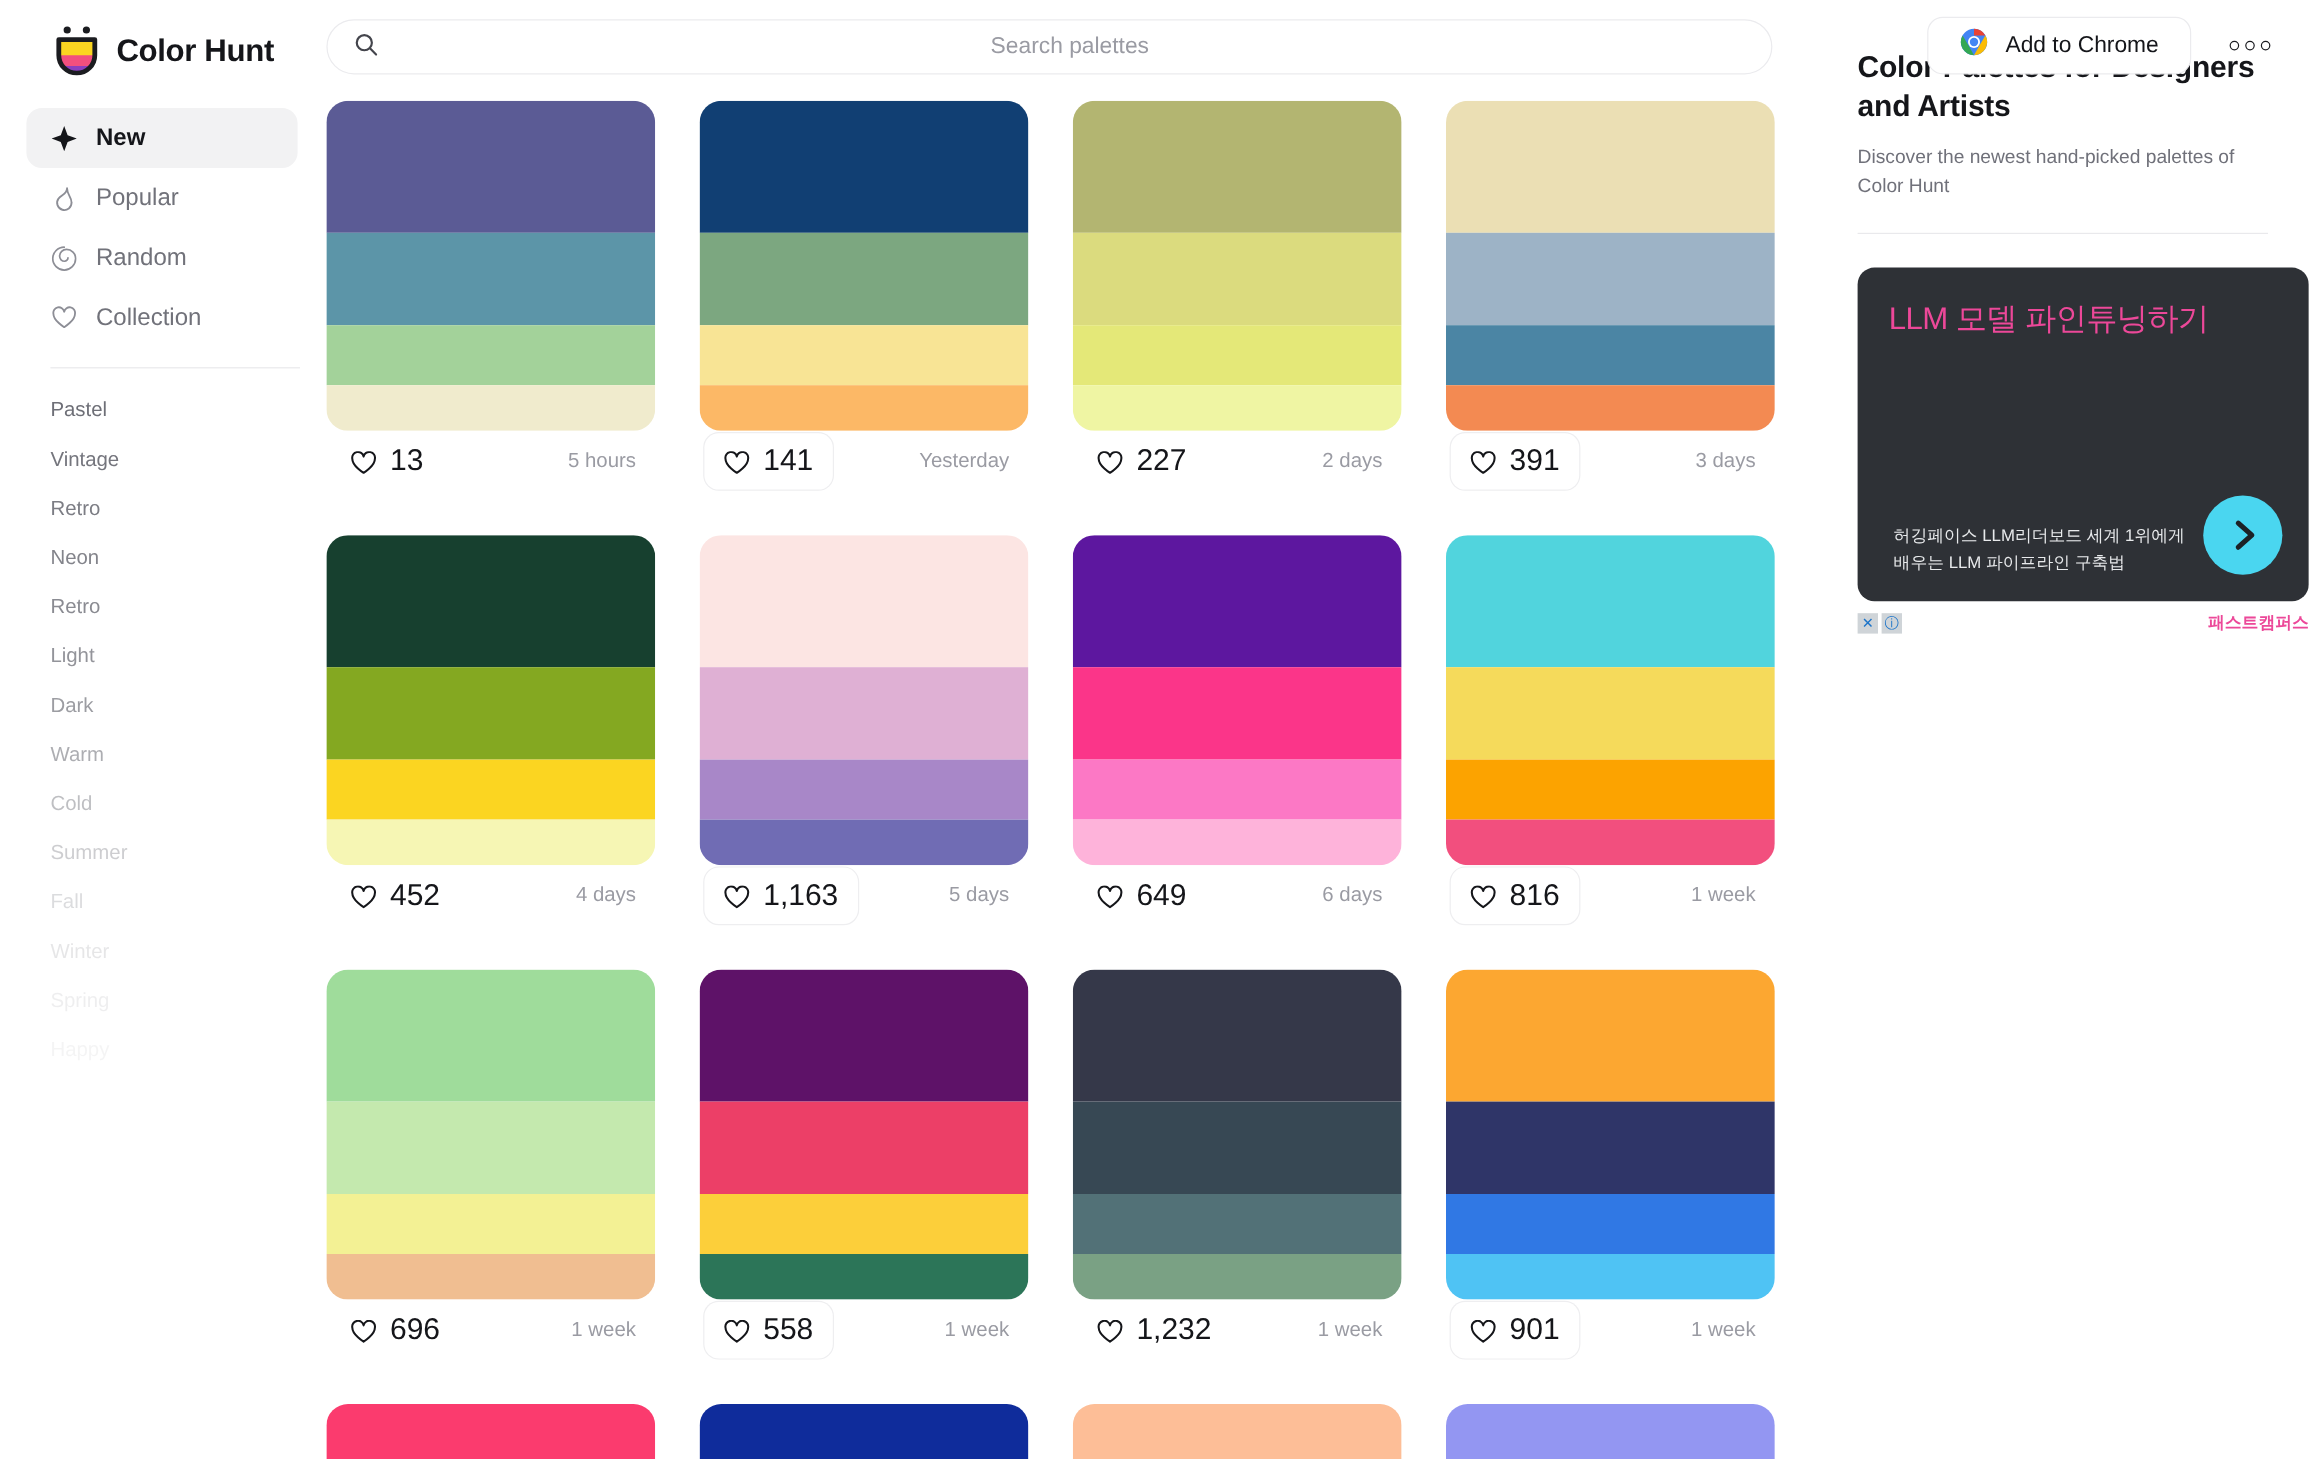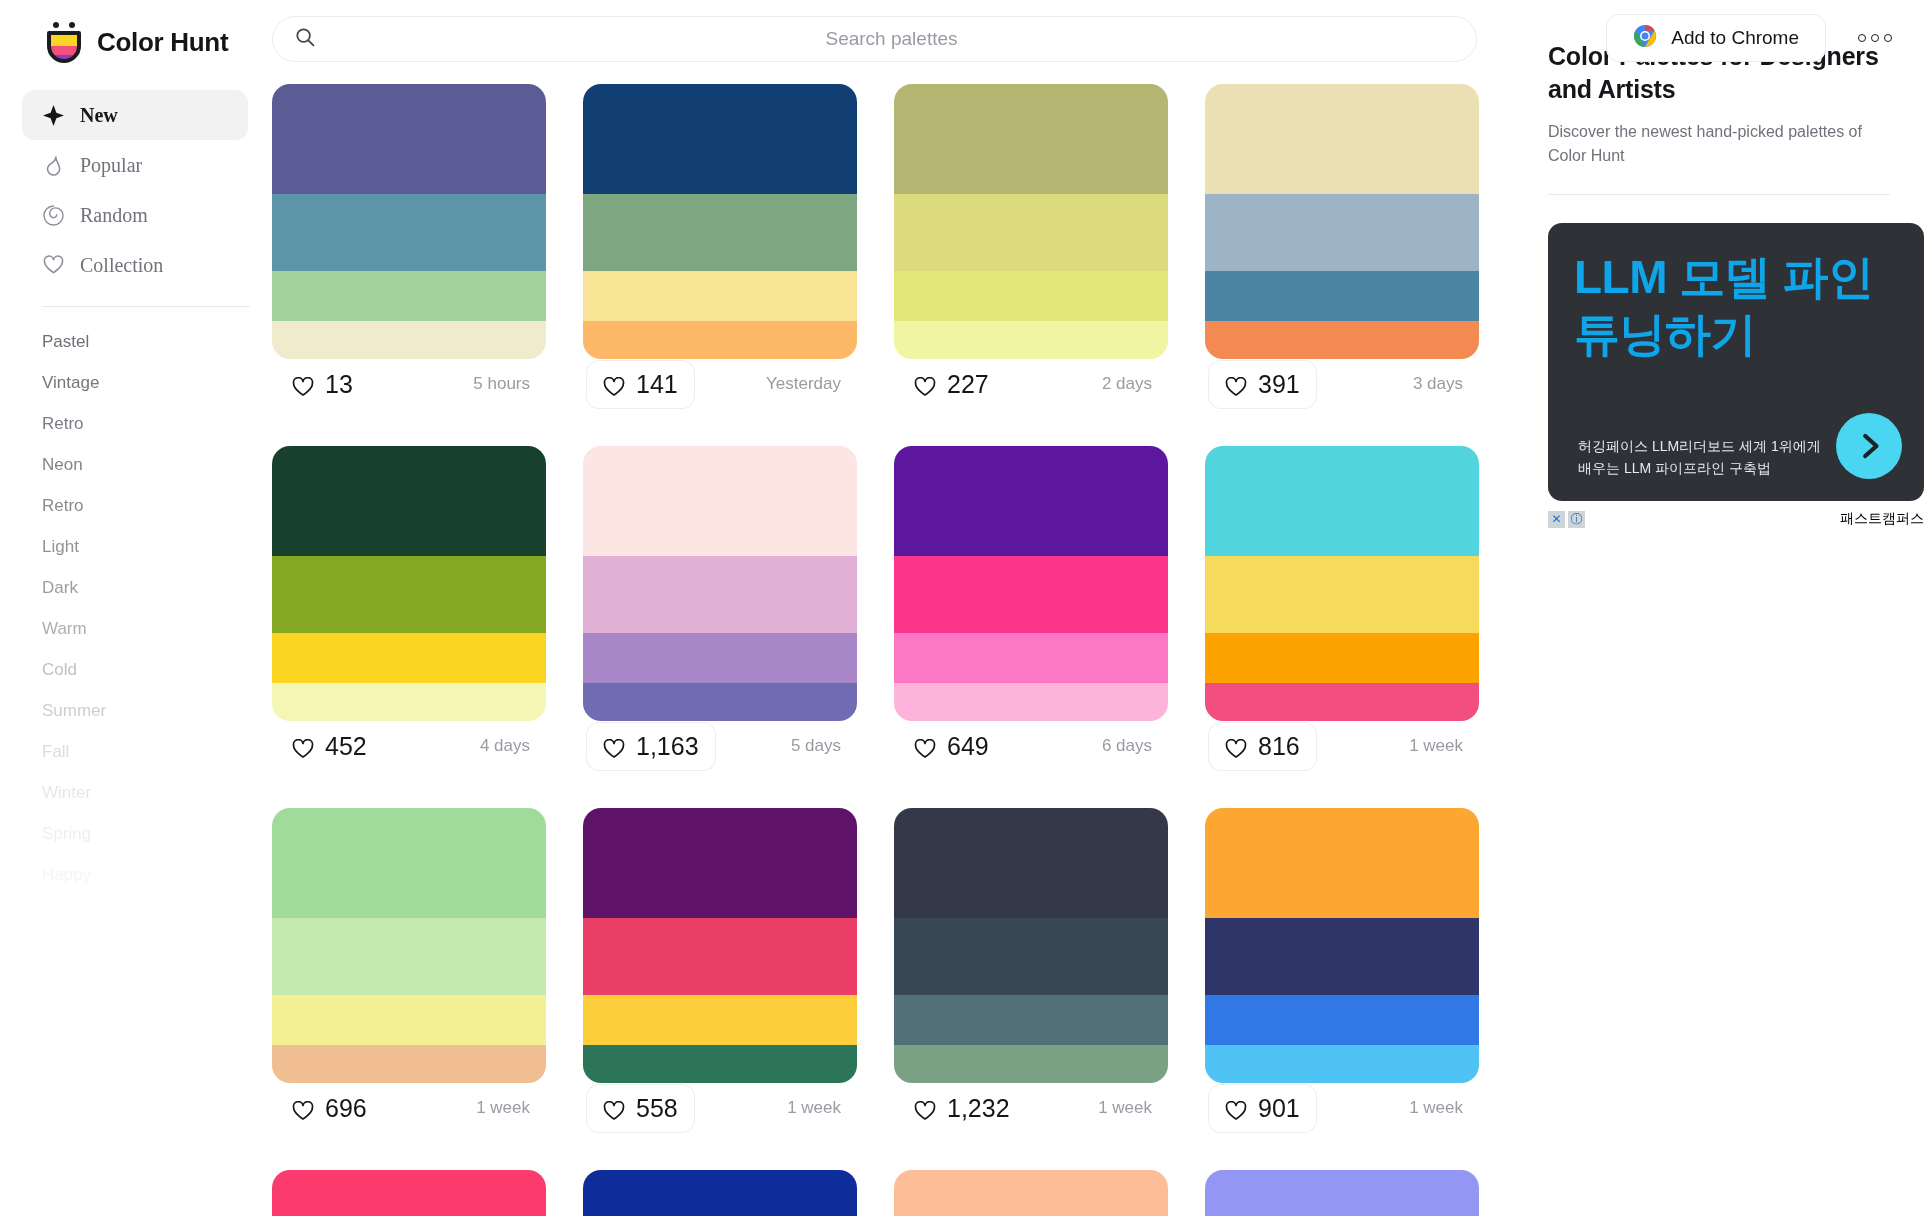--- a/index.html
+++ b/index.html
@@ -15,21 +15,21 @@
   
   .sidebar {
     width: 272px; flex: 0 0 272px;
     padding: 14px 0 0 22px;
     position: relative;
   }
   .brand { display: flex; align-items: center; gap: 13px; height: 56px; padding-left: 22px; }
   .brand-logo { width: 40px; height: 42px; flex: 0 0 40px; }
   .brand-name { font-size: 26px; font-weight: 700; letter-spacing: -0.3px; color: #15161a; }
 
-  .nav { margin-top: 20px; padding-right: 24px; font-family: Liberation Serif, serif; }
+  .nav { margin-top: 20px; padding-right: 24px; }
   .nav-item {
     display: flex; align-items: center; gap: 16px;
     height: 50px; padding: 0 20px;
     border-radius: 13px;
     cursor: pointer;
     color: #71727a;
     font-size: 20px;
   }
   .nav-item.active { background: #f2f2f3; color: #15161a; font-weight: 600; }
   .nav-icon { width: 22px; height: 22px; display: flex; align-items: center; justify-content: center; flex: 0 0 22px; }
@@ -111,38 +111,38 @@
   .right-sub { font-size: 16px; color: #70717a; line-height: 1.5; margin-top: 14px; }
   .right-rule { height: 1px; background: #e9e9ec; margin: 26px 0 0 0; }
 
   .ad { margin-top: 28px; width: 376px; }
   .ad-card {
     background: #2e3136; border-radius: 14px;
     padding: 26px 26px 24px 26px; height: 278px;
     position: relative; overflow: hidden;
   }
   .ad-head {
-    font-size: 46px; font-weight: 700; color: #0ea5e9;
+    font-size: 26px; font-weight: 400; color: #ec4899;
     line-height: 1.24; letter-spacing: -0.5px;
   }
   .ad-bottom { position: absolute; left: 30px; right: 22px; bottom: 22px; display: flex; align-items: flex-end; gap: 14px; }
   .ad-body { font-size: 14px; color: #e8eaec; line-height: 1.52; flex: 1 1 auto; }
   .ad-arrow {
     width: 66px; height: 66px; border-radius: 50%;
     background: #4ad6f0; display: flex; align-items: center; justify-content: center;
     flex: 0 0 66px; cursor: pointer;
   }
   .ad-foot { display: flex; align-items: center; justify-content: space-between; margin-top: 8px; height: 20px; }
   .ad-foot-left { display: flex; gap: 3px; align-items: center; }
   .ad-x, .ad-i {
     width: 17px; height: 17px; background: #cfd4d8;
     display: flex; align-items: center; justify-content: center;
     cursor: pointer; font-size: 12px; color: #1a73c9; line-height: 1;
   }
-  .ad-brand { font-size: 14px; color: #000000; }
+  .ad-brand { font-size: 14px; color: #ec4899; font-weight: bold; }
 </style>
 </head>
 <body>
 
 <div class="app">
 
   <aside class="sidebar">
     <div class="brand">
       <span class="brand-logo">
         <svg viewBox="0 0 40 42" width="40" height="42">

